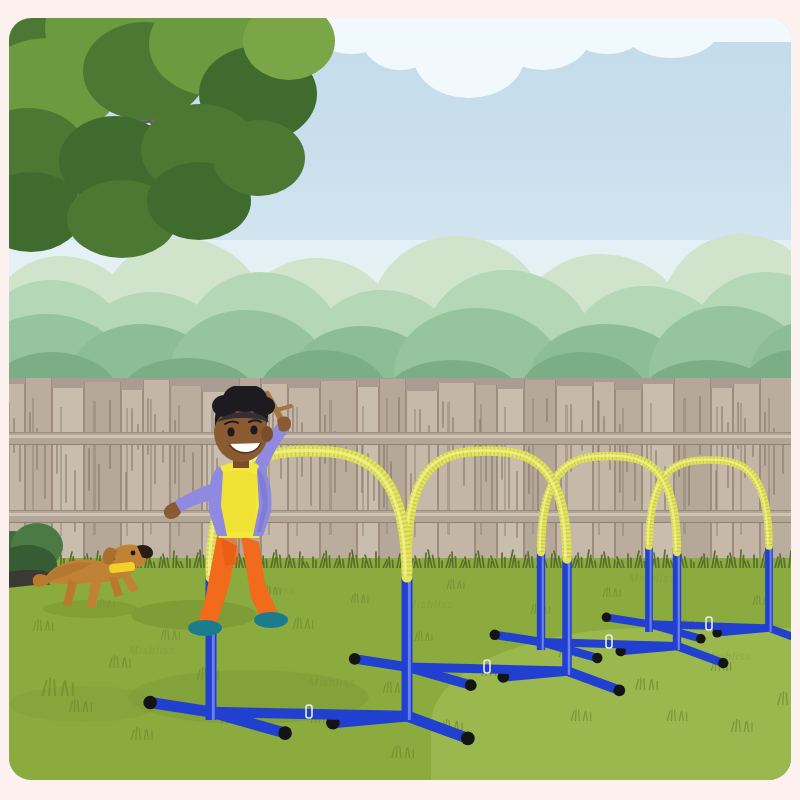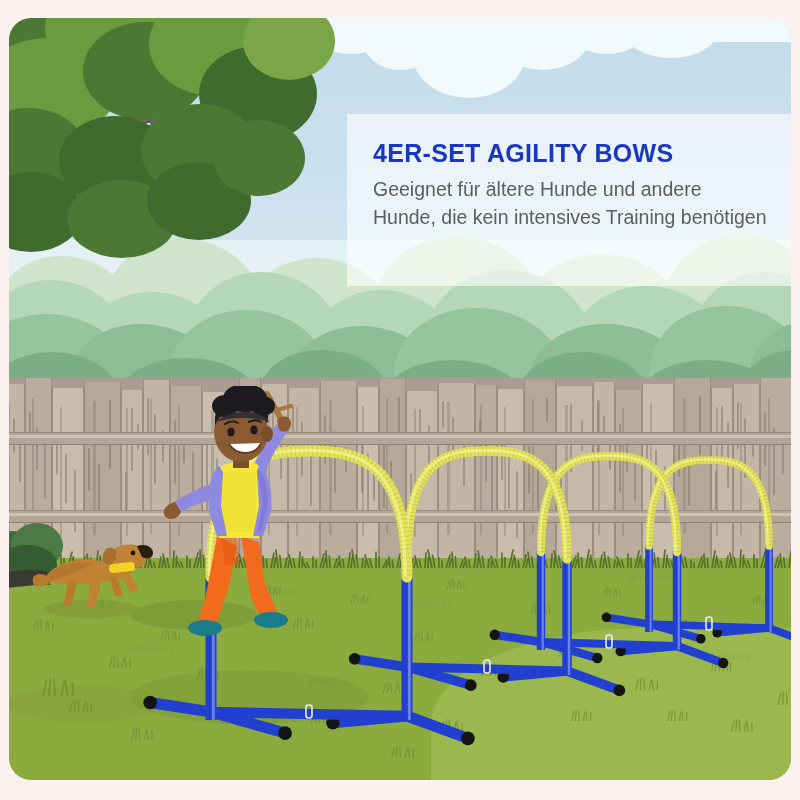--- a/index.html
+++ b/index.html
@@ -578,19 +578,15 @@
         <ellipse cx="95" cy="44" rx="3.6" ry="4.6" fill="#1d1b1f"></ellipse>
 
         <path d="M66 38 C70 35 76 35 79 37" stroke="#1d1b1f" stroke-width="2" fill="none" stroke-linecap="round"></path>
         <path d="M90 36 C94 34 99 34 102 36" stroke="#1d1b1f" stroke-width="2" fill="none" stroke-linecap="round"></path>
 
         <path d="M70 58 C78 70 96 70 102 57 Z" fill="#ffffff"></path>
         <path d="M70 58 C78 70 96 70 102 57" stroke="#5d3a1e" stroke-width="1.6" fill="none"></path>
       </svg>
     </div>
 
-    <div id="panel">
-      <h1 class="title">4ER-SET AGILITY BOWS</h1>
-      <p class="subtitle">Geeignet für ältere Hunde und andere Hunde, die kein intensives Training benötigen</p>
-    </div>
 
   </div>
 </div>
 
 </body></html>

